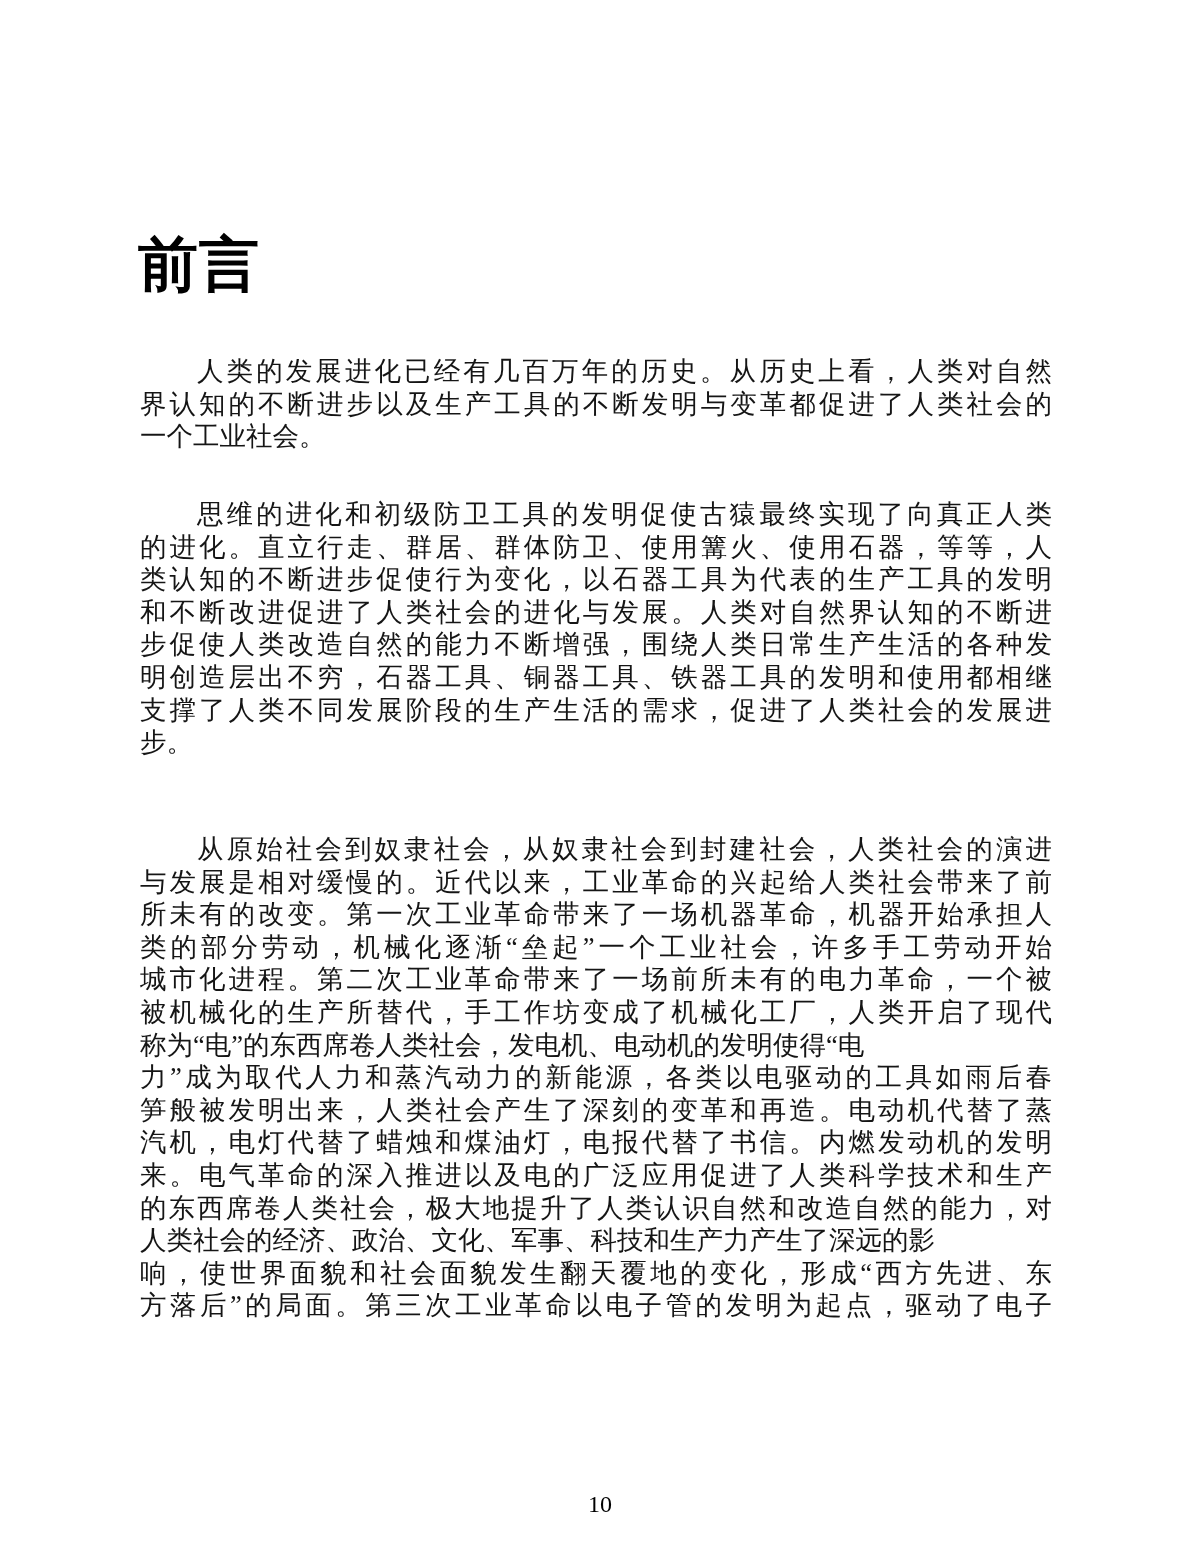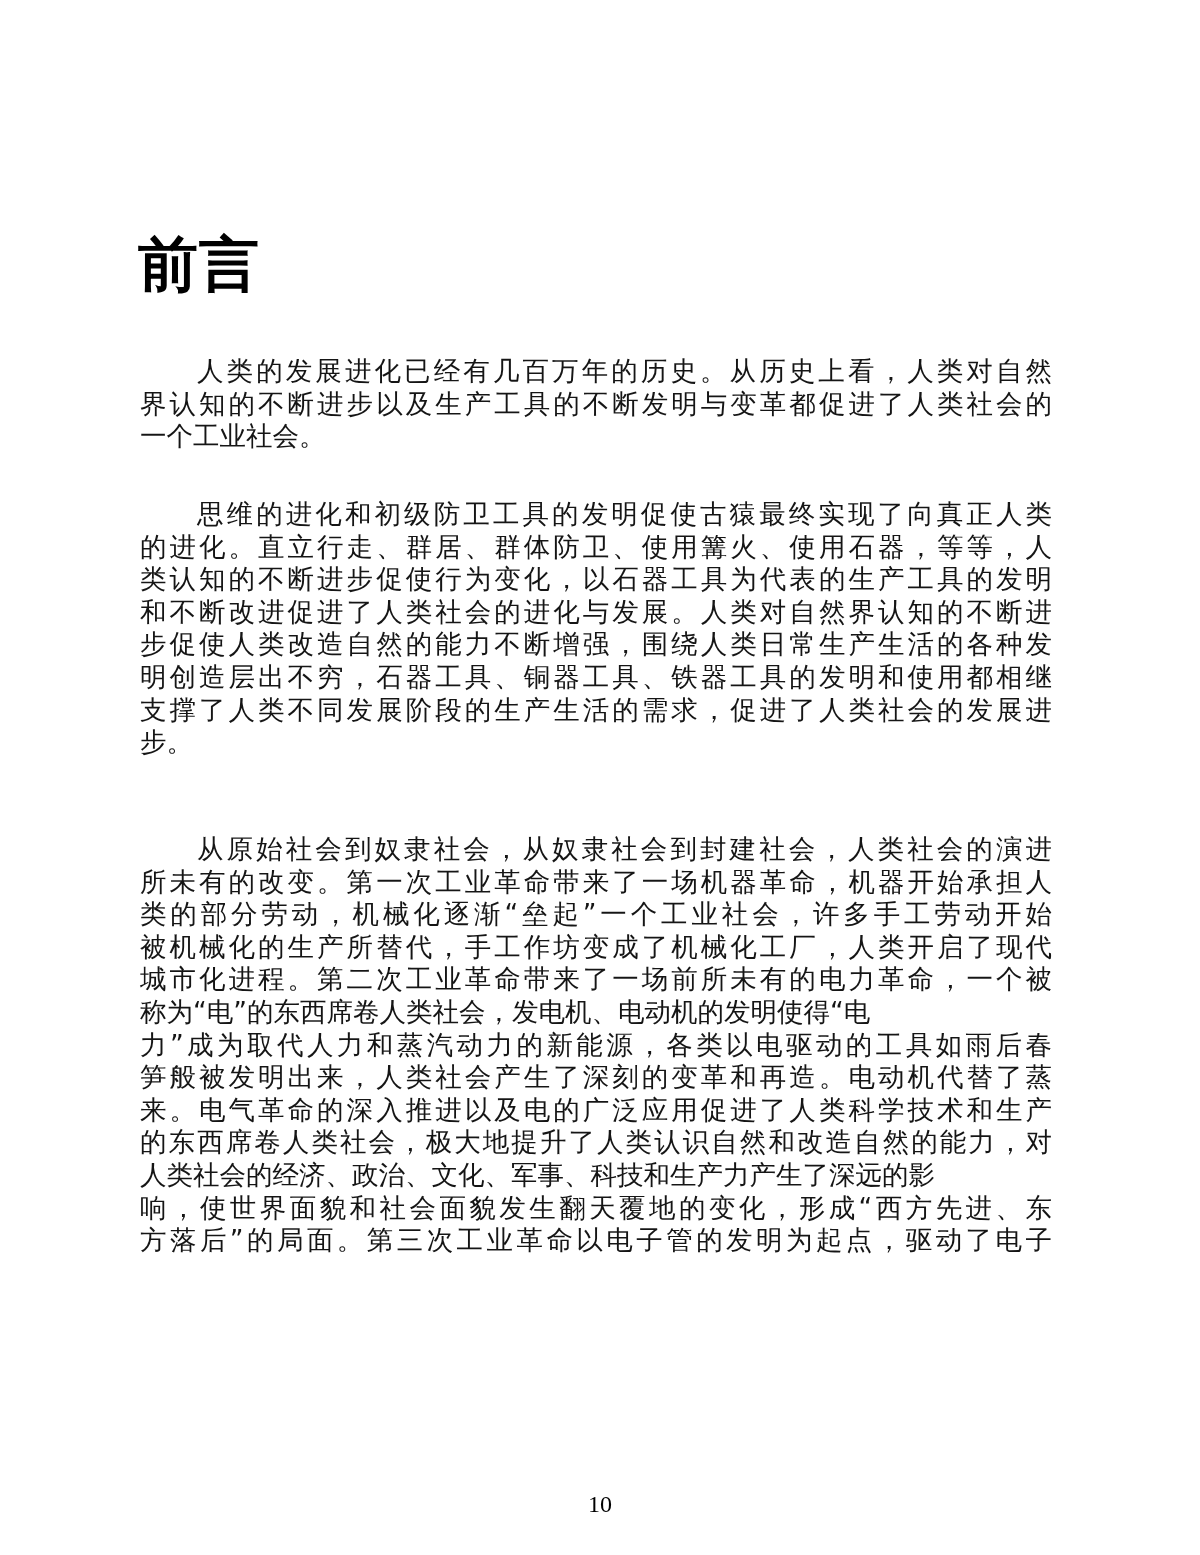--- a/index.html
+++ b/index.html
@@ -7,21 +7,21 @@
     width: 1200px; height: 1555px; position: relative; overflow: hidden;
     font-family: "DejaVu Sans", "Liberation Sans", sans-serif;
     color: #111111;
   }
   .page { position: absolute; left: 0; top: 0; width: 1020px; height: 1555px; margin-top: 44px; }
   .title {
     position: absolute; left: 138px; top: 180px;
     font-size: 60px; font-weight: bold; line-height: 80px;
     letter-spacing: 1px; color: #000;
   }
-  .para { position: absolute; left: 140px; width: 920px; }
+  .para { position: absolute; left: 140px; width: 920px; font-family: Liberation Serif, serif; }
   .line {
     display: block; height: 32.6px; line-height: 32.6px;
     font-size: 26.5px; white-space: nowrap; color: #151515;
     letter-spacing: 0px;
   }
   .line.indent { padding-left: 57px; }
   .line.just { text-align: justify; text-align-last: justify; width: 912px; }
   .line.indent.just { width: 855px; }
   #p1 { top: 311px; }
   #p2 { top: 454px; }
@@ -51,27 +51,29 @@
     <span class="line just">类认知的不断进步促使行为变化，以石器工具为代表的生产工具的发明</span>
     <span class="line just">和不断改进促进了人类社会的进化与发展。人类对自然界认知的不断进</span>
     <span class="line just">步促使人类改造自然的能力不断增强，围绕人类日常生产生活的各种发</span>
     <span class="line just">明创造层出不穷，石器工具、铜器工具、铁器工具的发明和使用都相继</span>
     <span class="line just">支撑了人类不同发展阶段的生产生活的需求，促进了人类社会的发展进</span>
     <span class="line">步。</span>
   </div>
 
   <div class="para" id="p3">
     <span class="line indent just">从原始社会到奴隶社会，从奴隶社会到封建社会，人类社会的演进</span>
+    <span class="line just">与发展是相对缓慢的。近代以来，工业革命的兴起给人类社会带来了前</span>
     <span class="line just">所未有的改变。第一次工业革命带来了一场机器革命，机器开始承担人</span>
     <span class="line just">类的部分劳动，机械化逐渐“垒起”一个工业社会，许多手工劳动开始</span>
+    <span class="line just">城市化进程。第二次工业革命带来了一场前所未有的电力革命，一个被</span>
     <span class="line just">被机械化的生产所替代，手工作坊变成了机械化工厂，人类开启了现代</span>
-    <span class="line just">城市化进程。第二次工业革命带来了一场前所未有的电力革命，一个被</span>
     <span class="line">称为“电”的东西席卷人类社会，发电机、电动机的发明使得“电</span>
     <span class="line just">力”成为取代人力和蒸汽动力的新能源，各类以电驱动的工具如雨后春</span>
     <span class="line just">笋般被发明出来，人类社会产生了深刻的变革和再造。电动机代替了蒸</span>
+    <span class="line just">汽机，电灯代替了蜡烛和煤油灯，电报代替了书信。内燃发动机的发明</span>
     <span class="line just">来。电气革命的深入推进以及电的广泛应用促进了人类科学技术和生产</span>
     <span class="line just">的东西席卷人类社会，极大地提升了人类认识自然和改造自然的能力，对</span>
     <span class="line">人类社会的经济、政治、文化、军事、科技和生产力产生了深远的影</span>
     <span class="line just">响，使世界面貌和社会面貌发生翻天覆地的变化，形成“西方先进、东</span>
     <span class="line just">方落后”的局面。第三次工业革命以电子管的发明为起点，驱动了电子</span>
   </div>
 
   <div class="page-number">10</div>
 
 </div>

